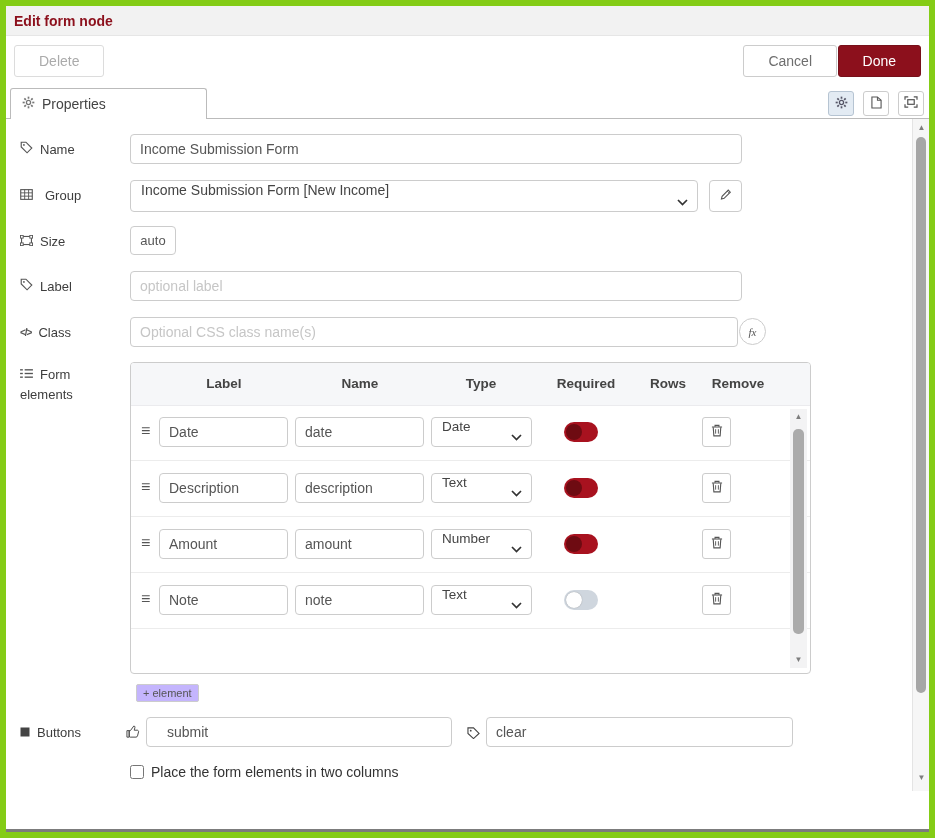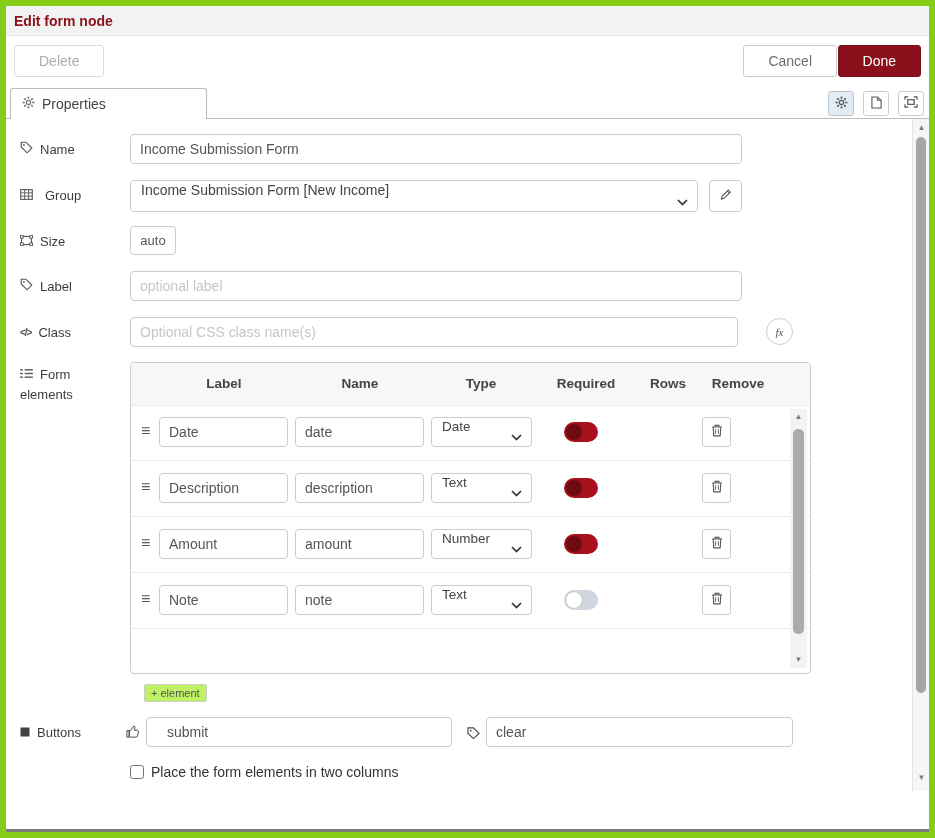--- a/index.html
+++ b/index.html
@@ -27,21 +27,21 @@
   .inp::placeholder{color:#c6c6c6;}
   .select{position:absolute;box-sizing:border-box;border:1px solid #ccc;border-radius:4px;background:#fff;display:flex;align-items:center;padding:0 26px 12px 10px;font-size:14px;color:#444;cursor:pointer;}
   .select .chev{position:absolute;right:9px;top:50%;margin-top:-3px;}
   .lbl-name{top:15px;} .inp-name{left:124px;top:15px;width:612px;}
   .lbl-group{top:61px;gap:12px;} .sel-group{left:124px;top:61px;width:568px;height:32px;}
   .btn-edit-group{position:absolute;left:703px;top:61px;width:33px;height:32px;box-sizing:border-box;border:1px solid #ccc;border-radius:4px;background:#fff;display:flex;align-items:center;justify-content:center;cursor:pointer;}
   .lbl-size{top:107px;}
   .btn-auto{position:absolute;left:124px;top:107px;width:46px;height:29px;box-sizing:border-box;border:1px solid #ccc;border-radius:4px;background:#fff;font-size:13px;color:#555;font-family:inherit;cursor:pointer;}
   .lbl-label{top:152px;} .inp-label{left:124px;top:152px;width:612px;}
   .lbl-class{top:198px;} .inp-class{left:124px;top:198px;width:608px;}
-  .btn-fx{position:absolute;left:760px;top:199px;width:27px;height:27px;box-sizing:border-box;border:1px solid #ccc;border-radius:50%;background:#fff;font-size:11px;font-style:italic;font-family:"Liberation Serif",serif;color:#555;cursor:pointer;display:flex;align-items:center;justify-content:center;}
+  .btn-fx{position:absolute;left:733px;top:199px;width:27px;height:27px;box-sizing:border-box;border:1px solid #ccc;border-radius:50%;background:#fff;font-size:11px;font-style:italic;font-family:"Liberation Serif",serif;color:#555;cursor:pointer;display:flex;align-items:center;justify-content:center;}
   .lbl-elements{position:absolute;left:14px;top:246px;font-size:13px;color:#3d3d3d;line-height:20px;}
   .lbl-elements .l1{display:flex;align-items:center;gap:7px;}
   
   .el-table{position:absolute;left:124px;top:243px;width:681px;height:312px;box-sizing:border-box;border:1px solid #ccc;border-radius:4px;background:#fff;overflow:hidden;}
   .el-thead{position:absolute;top:0;left:0;right:0;height:42px;background:#f6f7f9;border-bottom:1px solid #ebebee;}
   .th{position:absolute;top:0;height:42px;line-height:42px;text-align:center;font-weight:bold;font-size:13.5px;color:#444;}
   .th-label{left:28px;width:130px;} .th-name{left:164px;width:130px;} .th-type{left:295px;width:110px;}
   .th-required{left:405px;width:100px;} .th-rows{left:503px;width:68px;} .th-remove{left:571px;width:72px;}
   .el-rows{position:absolute;top:42px;left:0;right:0;bottom:0;overflow:hidden;}
   .el-row{position:relative;height:55px;border-bottom:1px solid #ececec;}
@@ -54,21 +54,21 @@
   .toggle .knob{position:absolute;left:2px;top:2px;width:16px;height:16px;border-radius:50%;}
   .toggle.on .knob{background:#6E0B12;}
   .toggle.off{background:#cfd6de;}
   .toggle.off .knob{background:#fff;box-shadow:0 0 1px rgba(0,0,0,.4);}
   .trash-btn{position:absolute;left:571px;top:12px;width:29px;height:30px;box-sizing:border-box;border:1px solid #ccc;border-radius:3px;background:#fff;cursor:pointer;display:flex;align-items:center;justify-content:center;padding:0;}
   
   .t-sb{position:absolute;top:46px;bottom:5px;right:3px;width:17px;background:#f3f3f4;}
   .sb-arrow{position:absolute;left:0;width:17px;text-align:center;font-size:8px;color:#7d7d7d;cursor:pointer;line-height:12px;}
   .t-sb .up{top:2px;} .t-sb .down{bottom:2px;}
   .t-sb .thumb{position:absolute;left:3px;top:20px;width:11px;height:205px;background:#ababab;border-radius:5px;cursor:pointer;}
-  .add-el-btn{position:absolute;left:138px;top:565px;height:18px;box-sizing:border-box;border:1px solid #ccc;border-radius:2px;background:#bef264;font-size:11px;color:#555;font-family:inherit;padding:0 6px;cursor:pointer;}
+  .add-el-btn{position:absolute;left:130px;top:565px;height:18px;box-sizing:border-box;border:1px solid #ccc;border-radius:2px;background:#c4b5fd;font-size:11px;color:#555;font-family:inherit;padding:0 6px;cursor:pointer;}
   
   .lbl-buttons{top:598px;}
   .thumb-ic{position:absolute;left:120px;top:606px;}
   .inp-submit{left:140px;top:598px;width:306px;padding-left:20px;}
   .tag-ic2{position:absolute;left:461px;top:607px;}
   .inp-clear{left:480px;top:598px;width:307px;}
   .checkbox-row{position:absolute;left:124px;top:645px;display:flex;align-items:center;gap:7px;font-size:14px;color:#333;cursor:pointer;}
   .checkbox-row input{width:14px;height:14px;margin:0;}
   
   .m-sb{position:absolute;right:0;top:113px;bottom:41px;width:17px;background:#f6f6f6;border-left:1px solid #e4e4e4;box-sizing:border-box;}

